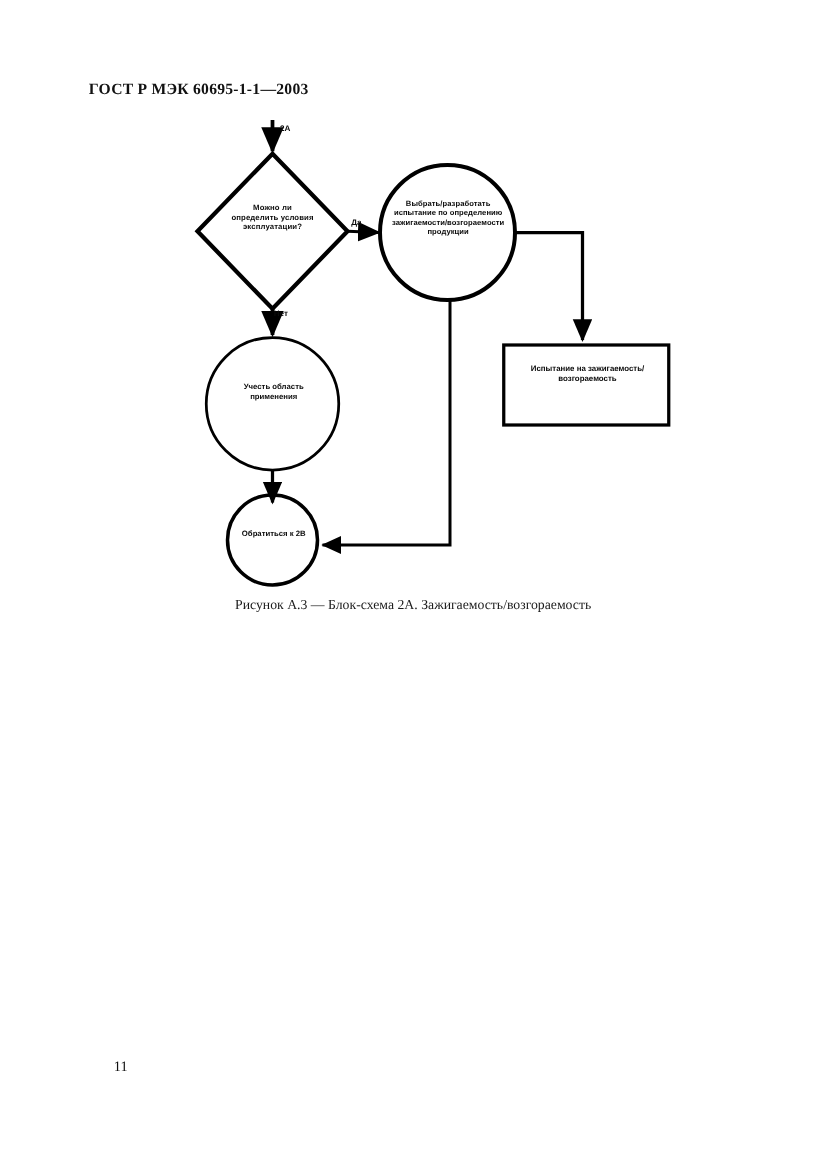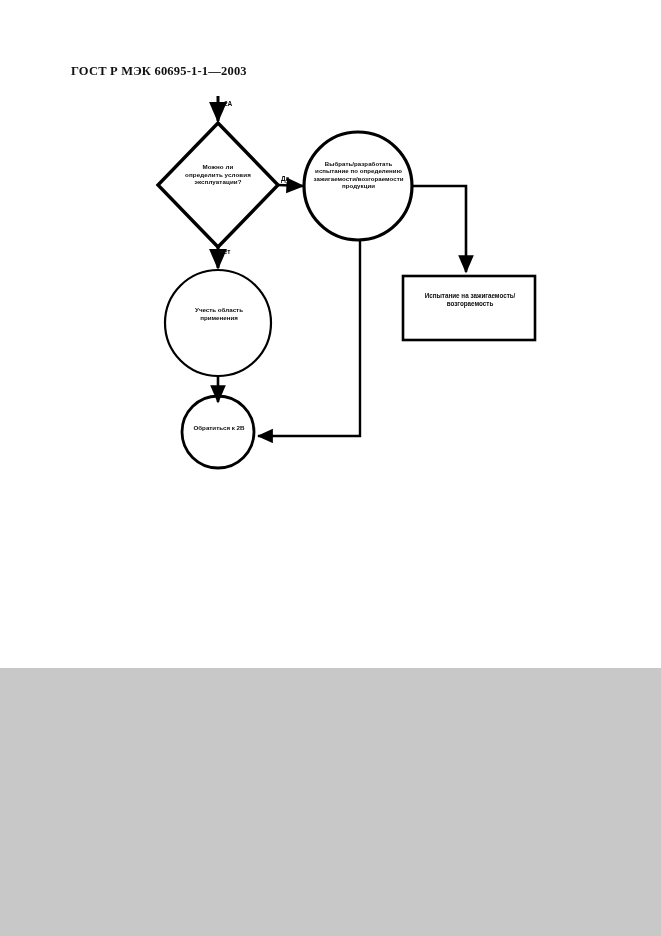--- a/index.html
+++ b/index.html
@@ -7,21 +7,21 @@
     margin: 0;
     padding: 0;
     background: #c8c8c8;
   }
   body {
     font-family: "Liberation Serif", "DejaVu Serif", serif;
   }
   .page {
     position: relative;
     width: 661px;
-    height: 668px;
+    height: 936px;
     background: #ffffff;
     overflow: hidden;
     margin: 0 auto;
   }
   .doc-header {
     position: absolute;
     left: 71px;
     top: 64px;
     font-family: "Liberation Serif", "DejaVu Serif", serif;
     font-weight: bold;
@@ -167,16 +167,17 @@
     <div class="node-label lbl-design">Выбрать/разработать испытание по определению зажигаемости/возгораемости продукции</div>
 
     <div class="node-label lbl-scope">Учесть область применения</div>
 
     <div class="node-label lbl-return">Обратиться к 2В</div>
 
     <div class="node-label lbl-test">Испытание на зажигаемость/возгораемость</div>
 
   </div>
 
+  <div class="figure-caption">Рисунок А.3 — Блок-схема 2А. Зажигаемость/возгораемость</div>
 
   <div class="page-number">11</div>
 
 </div>
 
 </body></html>

